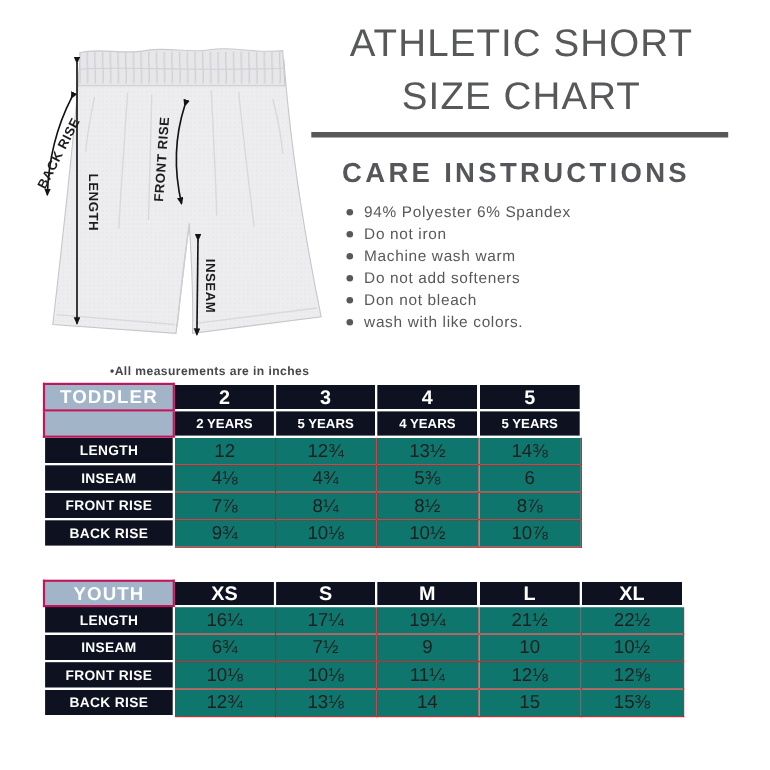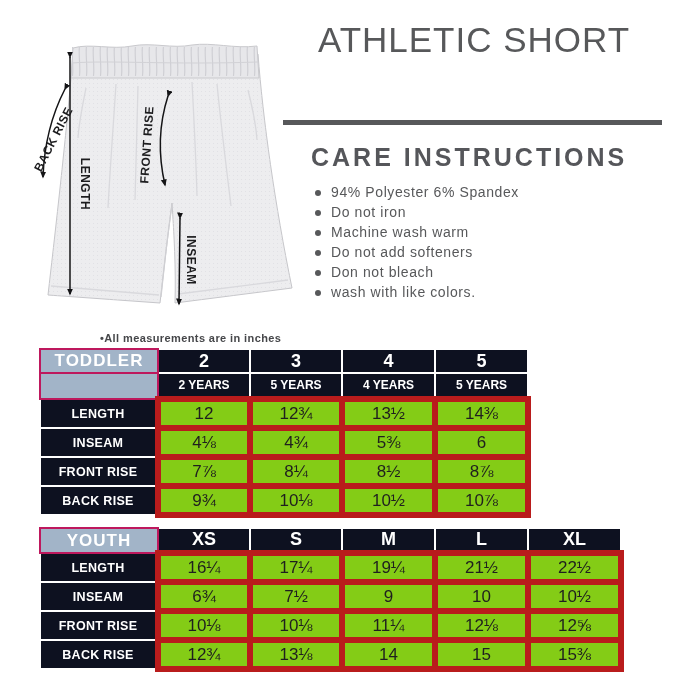--- a/index.html
+++ b/index.html
@@ -31,21 +31,21 @@
     color:#46474a;letter-spacing:0.4px;white-space:nowrap;margin-left:27px;
   }
   
   .size-table{
     position:absolute;border-collapse:collapse;table-layout:fixed;
     font-family:"Liberation Sans",sans-serif;
   }
   .size-table td{text-align:center;vertical-align:middle;padding:0;overflow:hidden;white-space:nowrap;}
   .size-table td.dk{background:#0d1120;color:#ffffff;border:2px solid #ffffff;}
   .size-table td.lt{background:#a2b4c8;color:#ffffff;border:2px solid #be185d;}
-  .size-table td.val{background:#84cc16;color:#1f1f1f;border:6px solid #b91c1c;font-size:17px;}
+  .size-table td.val{background:#0f766e;color:#1f1f1f;border:1px solid #b91c1c;font-size:17px;}
   .corner{font-size:17px;font-weight:bold;letter-spacing:1px;}
   .szhd{font-size:18px;font-weight:bold;}
   .yrhd{font-size:12px;font-weight:bold;}
   .rowlbl{font-size:12.5px;font-weight:bold;letter-spacing:0.3px;}
   .toddler-table tr.hdr1 td{height:22px;}
   .toddler-table tr.hdr2 td{height:22px;}
   .toddler-table tr.body td{height:23px;}
   .youth-table tr.hdr1 td{height:16px;}
   .youth-table tr.body td{height:23px;}
 </style>
@@ -103,20 +103,21 @@
       <text x="61" y="174" transform="rotate(90 61 174)">LENGTH</text>
       <text x="131" y="135" transform="rotate(-86 131 135)">FRONT RISE</text>
       <text x="167" y="250" transform="rotate(90 167 250)">INSEAM</text>
     </g>
   </svg>
 
   <div class="measure-note">•All measurements are in inches</div>
 
   <div class="main-title">
     <div>ATHLETIC SHORT</div>
+    <div>SIZE CHART</div>
   </div>
   <div class="title-rule"></div>
 
   <div class="care-heading">CARE INSTRUCTIONS</div>
   <ul class="care-list">
     <li>
         <span class="care-dot"></span>
         <span>94% Polyester 6% Spandex</span>
       </li>
     <li>

